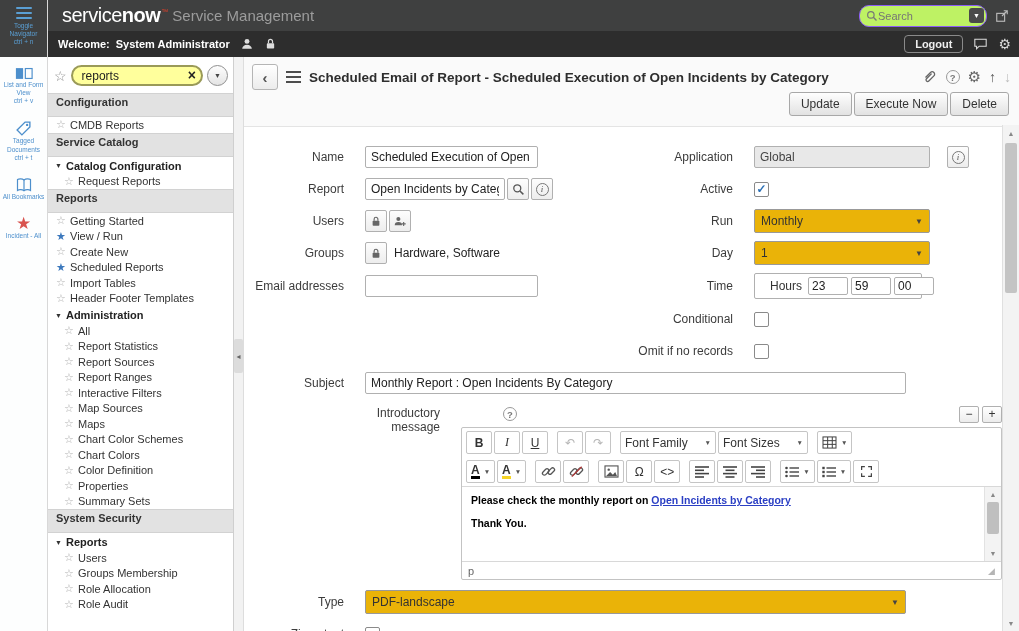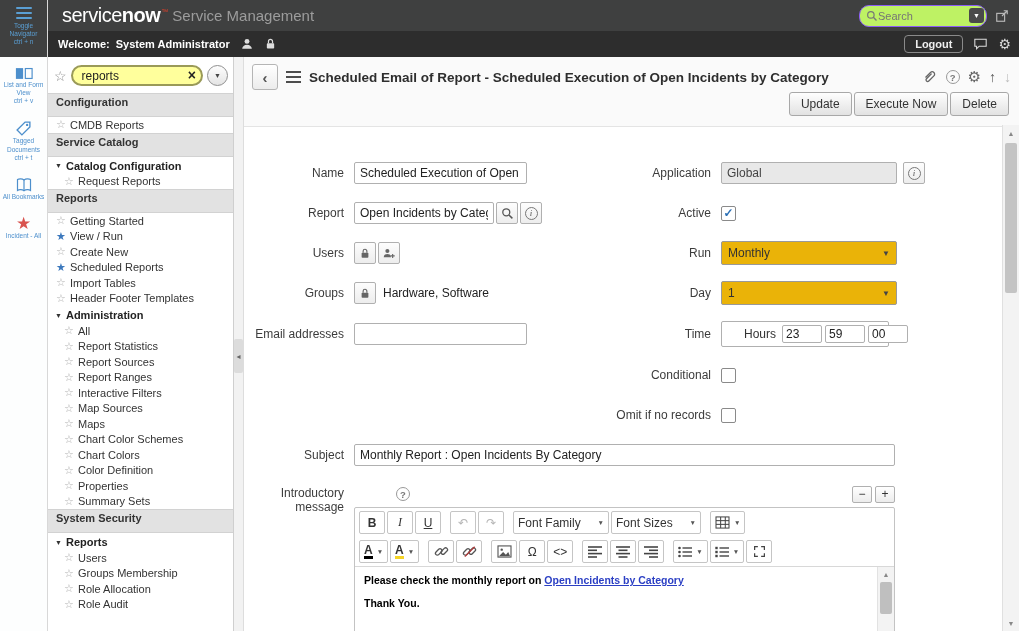--- a/index.html
+++ b/index.html
@@ -68,38 +68,38 @@
   .hico { color:#777; cursor:pointer; display:flex; align-items:center; }
   .helpc { width:14px; height:14px; border:1px solid #999; border-radius:50%; color:#777; font-size:9.5px; font-weight:bold; display:inline-flex; align-items:center; justify-content:center; cursor:pointer; }
   .hgear { font-size:15px; color:#666; }
   .uarrow { font-size:14px; font-weight:bold; color:#555; }
   .darrow { font-size:14px; font-weight:bold; color:#bdbdbd; }
   .fh2 { display:flex; align-items:flex-start; height:28px; gap:2px; padding-right:2px; }
   .btn { background:linear-gradient(#fefefe,#e2e2e2); border:1px solid #a8a8a8; border-radius:3px; height:24px; padding:0 11px; font-size:12px; color:#333; cursor:pointer; font-family:inherit; }
 
   
   .fbody { position:absolute; top:68px; left:0; right:17px; bottom:0; overflow:hidden; padding-top:20px; }
-  .frow { display:flex; align-items:center; margin:16px 0 8px 6px; min-height:24px; }
-  .frow.top { align-items:flex-start; }
+  .frow { display:flex; align-items:center; margin:0 0 8px 6px; min-height:24px;gap:11px; }
+  .frow.top { align-items:flex-start;justify-content:flex-end; }
   .flabel { width:104px; text-align:right; padding-right:10px; color:#3c3c3c; flex-shrink:0; }
   .frow.top .flabel { padding-top:3px; }
   .lctl { width:190px; display:flex; align-items:center; gap:2px; flex-shrink:0; }
   .rlabel { width:177px; text-align:right; padding-right:10px; color:#3c3c3c; flex-shrink:0; }
   .rctl { width:176px; display:flex; align-items:center; flex-shrink:0; }
   .tin { height:22px; border:1px solid #b0b0b0; border-radius:2px; padding:0 5px; font-size:12px; color:#222; background:#fff; font-family:inherit; outline:none; }
   .w173 { width:173px; } .w140 { width:140px; } .wfull { width:100%; } .w541 { width:541px; }
   .ro { background:#e8e8e8; color:#444; }
   .sqbtn { width:22px; height:22px; border:1px solid #b0b0b0; border-radius:2px; background:linear-gradient(#fdfdfd,#ededed); display:inline-flex; align-items:center; justify-content:center; cursor:pointer; padding:0; }
   .circ-i { width:13px; height:13px; border:1px solid #777; border-radius:50%; font-size:9px; font-style:italic; font-family:"Liberation Serif", serif; color:#555; display:inline-flex; align-items:center; justify-content:center; }
   .infobtn { margin-left:6px; }
   .sel { height:24px; border:1px solid #999; border-radius:2px; background:#eab308; display:flex; align-items:center; justify-content:space-between; padding:0 6px; cursor:pointer; width:100%; }
   .scar { font-size:8px; color:#444; margin-left:6px; }
   .cb { width:15px; height:15px; border:1px solid #8a8a8a; border-radius:2px; background:#fff; display:inline-flex; align-items:center; justify-content:center; cursor:pointer; }
   .cb .chk { color:#2a6fb5; font-size:12px; font-weight:bold; line-height:1; }
-  .timebox { width:168px; height:26px; border:1px solid #b0b0b0; border-radius:2px; display:flex; align-items:center; padding:0 19px; gap:3px; }
+  .timebox { width:168px; height:26px; border:1px solid #b0b0b0; border-radius:2px; display:flex; align-items:center; padding:0 12px; gap:3px; }
   .hrs { font-size:12px; color:#333; padding:0 3px; }
   .tnum { width:40px; height:18px; padding:0 3px; }
   .gtext { margin-left:5px; color:#222; }
 
   
   .ectl { width:541px; }
   .ehead { display:flex; align-items:center; height:22px; margin-bottom:2px; }
   .ehead .helpc { margin-left:42px; }
   .mini { width:20px; height:17px; border:1px solid #b0b0b0; border-radius:2px; background:linear-gradient(#fff,#ececec); font-size:12px; color:#333; line-height:1; cursor:pointer; margin-left:3px; display:flex; align-items:center; justify-content:center; font-family:inherit; }
   .ebox { border:1px solid #c3c3c3; border-radius:2px; background:#fff; }

